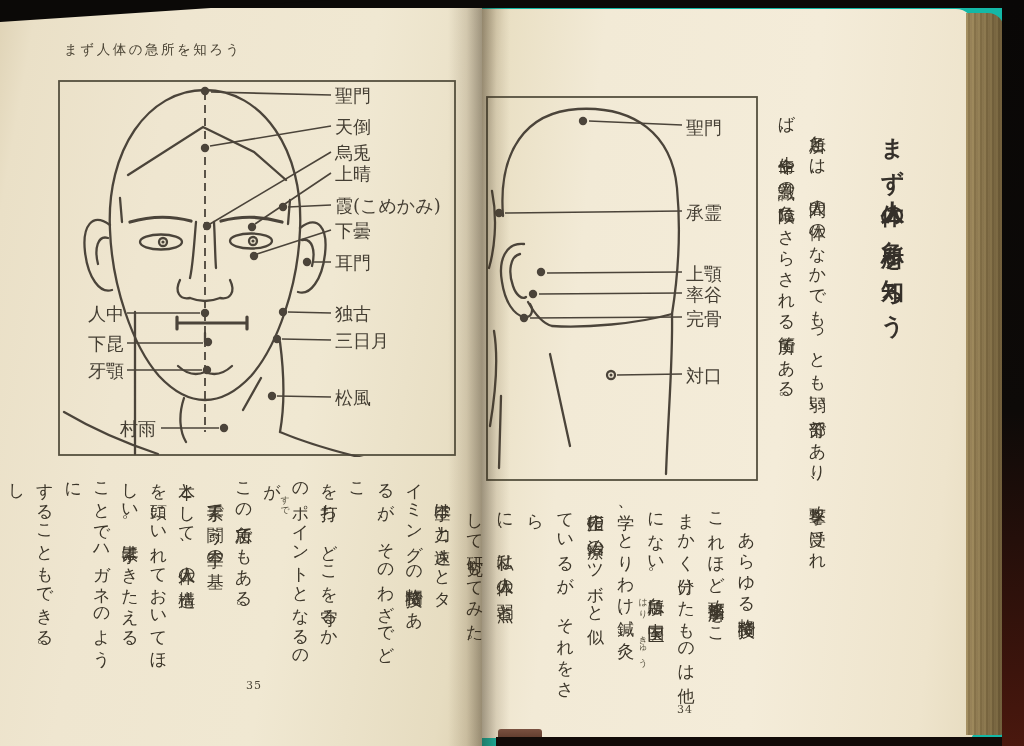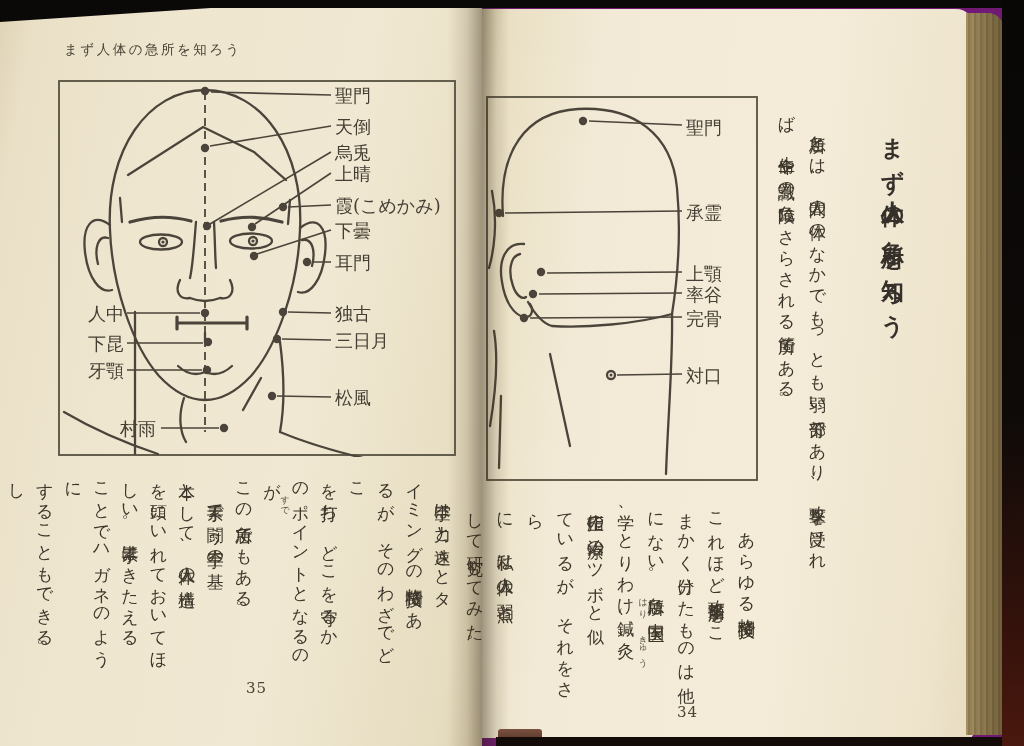--- a/index.html
+++ b/index.html
@@ -1,18 +1,18 @@
 <!DOCTYPE html>
 <html><head>
 <meta charset="utf-8">
 <style>
   html,body{margin:0;padding:0;width:1024px;height:746px;overflow:hidden;background:#0b0907;}
   body{font-family:"DejaVu Serif","Liberation Serif",serif;}
   .abs{position:absolute;}
-  #photo{position:relative;width:1024px;height:746px;background:#701a75;}
+  #photo{position:relative;width:1024px;height:746px;background:#14b8a6;}
 
   
   #left-page{left:0;top:7px;width:482px;height:739px;
     background:linear-gradient(100deg,#dfd3b6 0%,#eae0c7 6%,#efe6d0 30%,#f0e8d2 62%,#e6dcc0 92%,#ddd1b2 100%);}
   #right-page{left:482px;top:9px;width:492px;height:729px;border-radius:0 18px 6px 0;
     background:linear-gradient(96deg,#d8cbab 0%,#e9dfc3 4%,#f2ead6 22%,#f4ecd9 60%,#eee4cc 90%,#e7dcc0 100%);}
   #page-edge{left:966px;top:13px;width:38px;height:722px;border-radius:0 16px 4px 0;
     background:repeating-linear-gradient(to right,#cec19f 0 2px,#b3a583 2px 4px,#c4b696 4px 6px),
                linear-gradient(to right,#cdbf9e,#8f8161);
     background-blend-mode:multiply;}
@@ -32,21 +32,21 @@
   .vtitle{writing-mode:vertical-rl;text-orientation:mixed;font-weight:bold;font-size:23px;letter-spacing:4.5px;color:#35302a;}
   .vcols{writing-mode:vertical-rl;text-orientation:mixed;}
   .vcols > div{margin:0;}
   #lp-text{left:58px;top:464px;width:399px;height:200px;font-size:17px;letter-spacing:1.5px;}
   #lp-text > div{line-height:28.4px;}
   #rp-intro{left:288px;top:94px;width:63px;height:628px;font-size:17px;letter-spacing:1.8px;}
   #rp-intro > div{line-height:31px;}
   #rp-body{left:6px;top:492px;width:274px;height:200px;font-size:17px;letter-spacing:2px;}
   #rp-body > div{line-height:30.2px;}
   #rp-title{left:396px;top:112px;height:270px;}
-  .pgnum{font-size:15px;letter-spacing:1px;color:#4a4436;}
+  .pgnum{font-size:11px;letter-spacing:1px;color:#4a4436;}
   .furigana{writing-mode:vertical-rl;text-orientation:mixed;font-size:9px;color:#55503f;letter-spacing:1px;}
 
   
   svg text{font-family:"DejaVu Serif","Liberation Serif",serif;font-size:18px;fill:#443e33;}
   svg .ln{stroke:#4b443a;stroke-width:1.6;fill:none;}
   svg .shape{stroke:#4b443a;stroke-width:2.3;fill:none;stroke-linecap:round;}
   svg .thick{stroke:#4b443a;stroke-width:3.2;fill:none;stroke-linecap:round;}
   svg .dot{fill:#4b443a;}
   svg .dash{stroke:#4b443a;stroke-width:1.8;fill:none;stroke-dasharray:8 5;}
   svg .box{stroke:#55503f;stroke-width:1.8;fill:none;}

